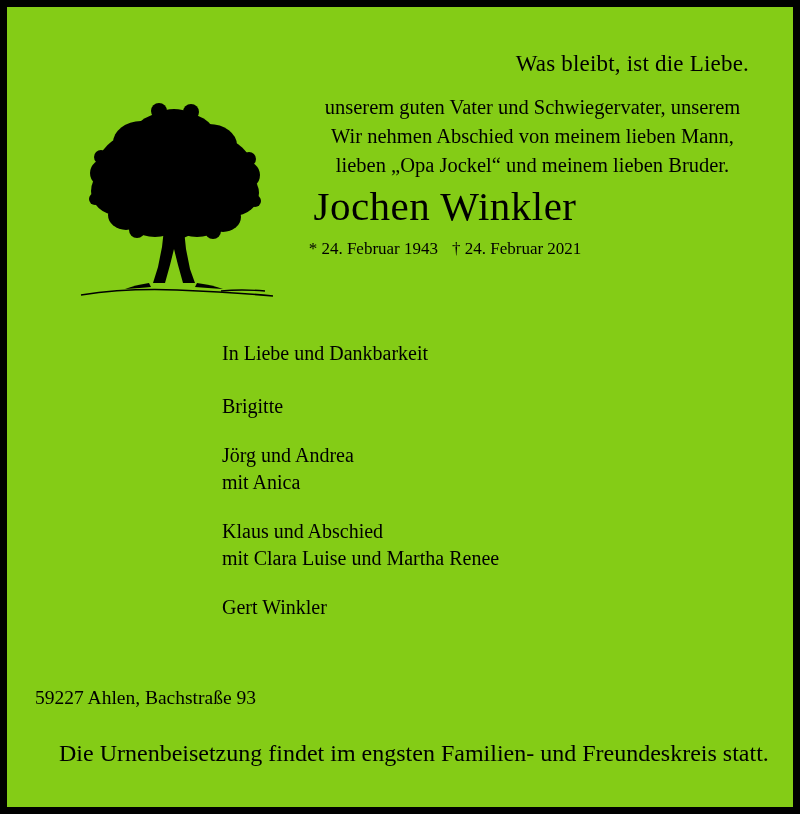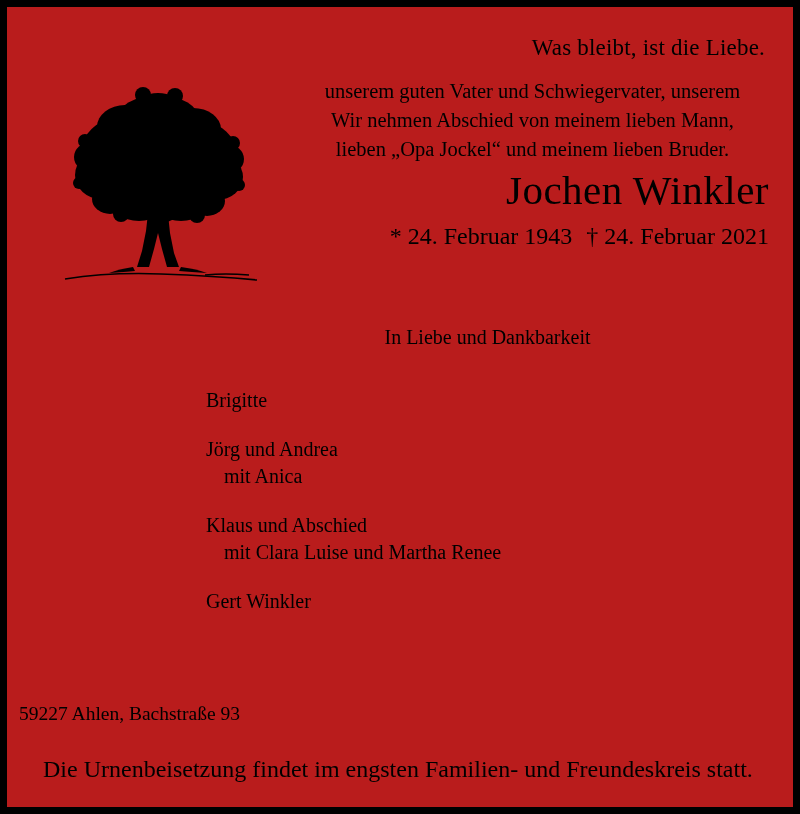--- a/index.html
+++ b/index.html
@@ -13,22 +13,22 @@
     font-family: "Liberation Serif", serif;
     color: #000000;
     overflow: hidden;
   }
   .obituary {
     position: relative;
     width: 800px;
     height: 814px;
     box-sizing: border-box;
     border: 7px solid #000000;
-    background: #b91c1c;
-    padding: 0;
+    background: #84cc16;
+    padding: 16px;
   }
   .inner {
     position: relative;
     width: 100%;
     height: 100%;
     box-sizing: border-box;
     padding: 22px 24px 18px 24px;
   }
 
   
@@ -55,56 +55,54 @@
   .intro {
     margin-left: 265px;
     font-size: 20.5px;
     line-height: 1.42;
     text-align: center;
   }
 
   
   .name-block {
     margin-top: 4px;
-    text-align: right;
+    text-align: center;
     padding-left: 90px;
   }
   .deceased-name {
     font-size: 41px;
     line-height: 1.1;
     letter-spacing: 0.5px;
     white-space: nowrap;
   }
   .dates {
     margin-top: 10px;
-    font-size: 24px;
+    font-size: 17px;
     white-space: nowrap;
   }
   .dates .gap {
     display: inline-block;
     width: 14px;
   }
 
   
   .mourners {
     margin-top: 42px;
     margin-left: 175px;
     font-size: 20px;
     line-height: 1.35;
   }
   .mourn-lead {
-    margin-bottom: 36px;
-    text-align: center;
+    margin-bottom: 26px;
   }
   .mourn-group {
     margin-bottom: 22px;
   }
   .mourn-group .line2 {
     display: block;
-    margin-left: 18px;
   }
 
   
   .address {
     position: absolute;
     left: 12px;
     bottom: 82px;
     font-size: 19.5px;
   }
   .closing {

